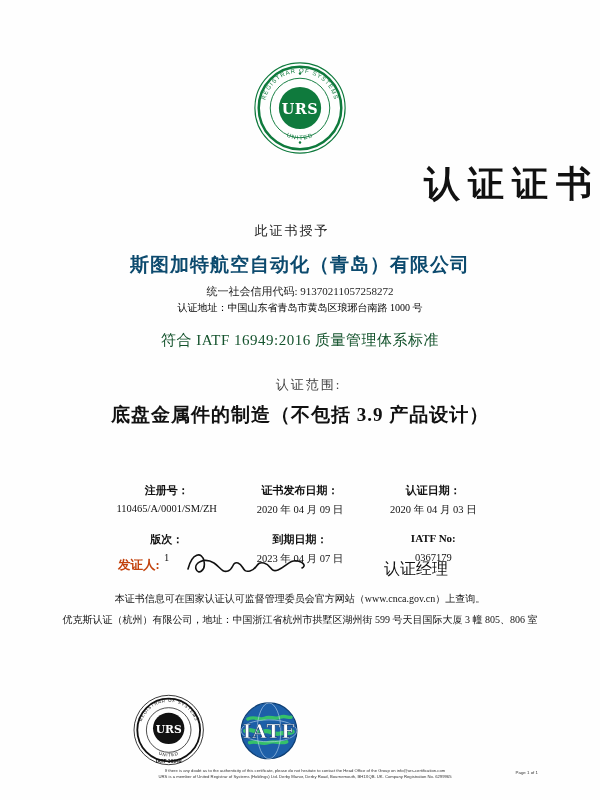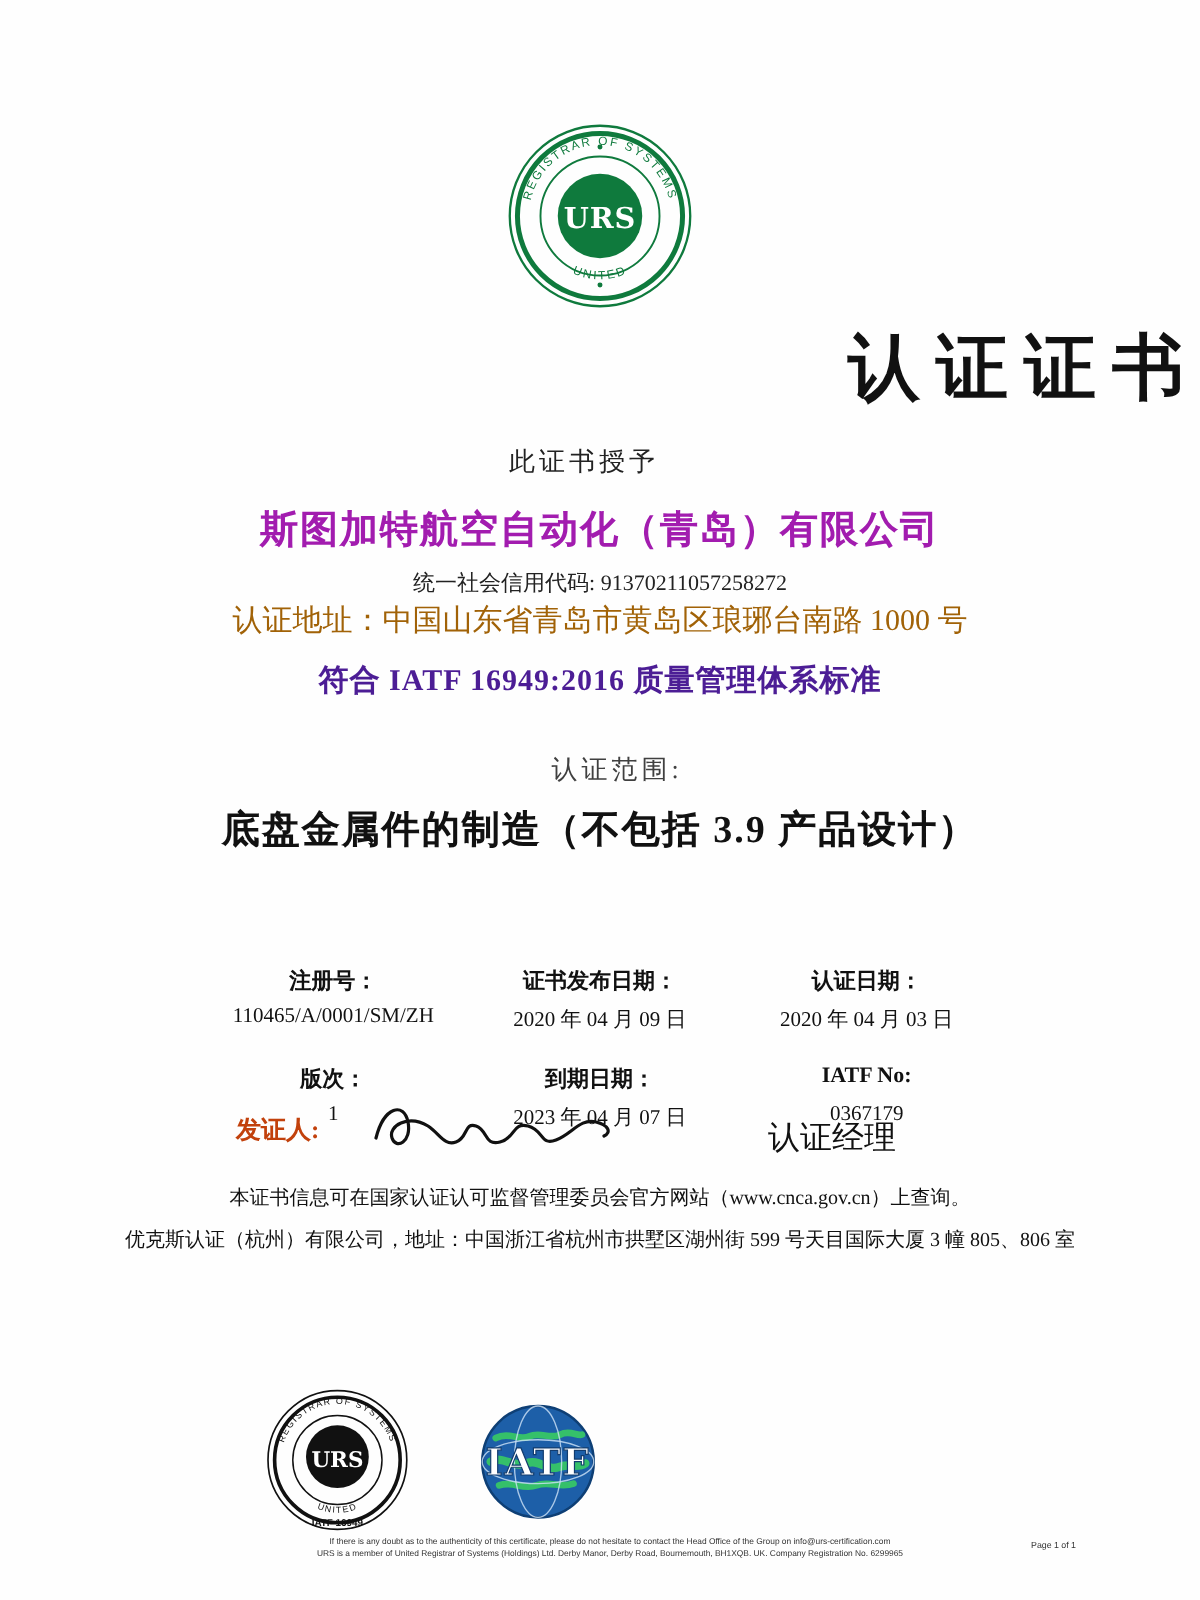--- a/index.html
+++ b/index.html
@@ -60,47 +60,47 @@
     color: #222;
   }
   .company {
     position: absolute;
     top: 252px;
     left: 0; right: 0;
     text-align: center;
     font-size: 19px;
     font-weight: 700;
     letter-spacing: 1px;
-    color: #a21caf;
+    color: #0c4a6e;
   }
   .credit-code {
     position: absolute;
     top: 284px;
     left: 0; right: 0;
     text-align: center;
     font-size: 11px;
     color: #222;
   }
   .address {
     position: absolute;
     top: 301px;
     left: 0; right: 0;
     text-align: center;
+    font-size: 10px;
+    color: #000000;
+  }
+  .standard {
+    position: absolute;
+    top: 331px;
+    left: 0; right: 0;
+    text-align: center;
     font-size: 15px;
-    color: #a16207;
-  }
-  .standard {
-    position: absolute;
-    top: 331px;
-    left: 0; right: 0;
-    text-align: center;
-    font-size: 15px;
-    font-weight: 700;
+    font-weight: 400;
     letter-spacing: 0.5px;
-    color: #4c1d95;
+    color: #14532d;
   }
   .scope-label {
     position: absolute;
     top: 376px;
     left: 17px; right: 0;
     text-align: center;
     font-size: 13px;
     letter-spacing: 2px;
     color: #404040;
   }

